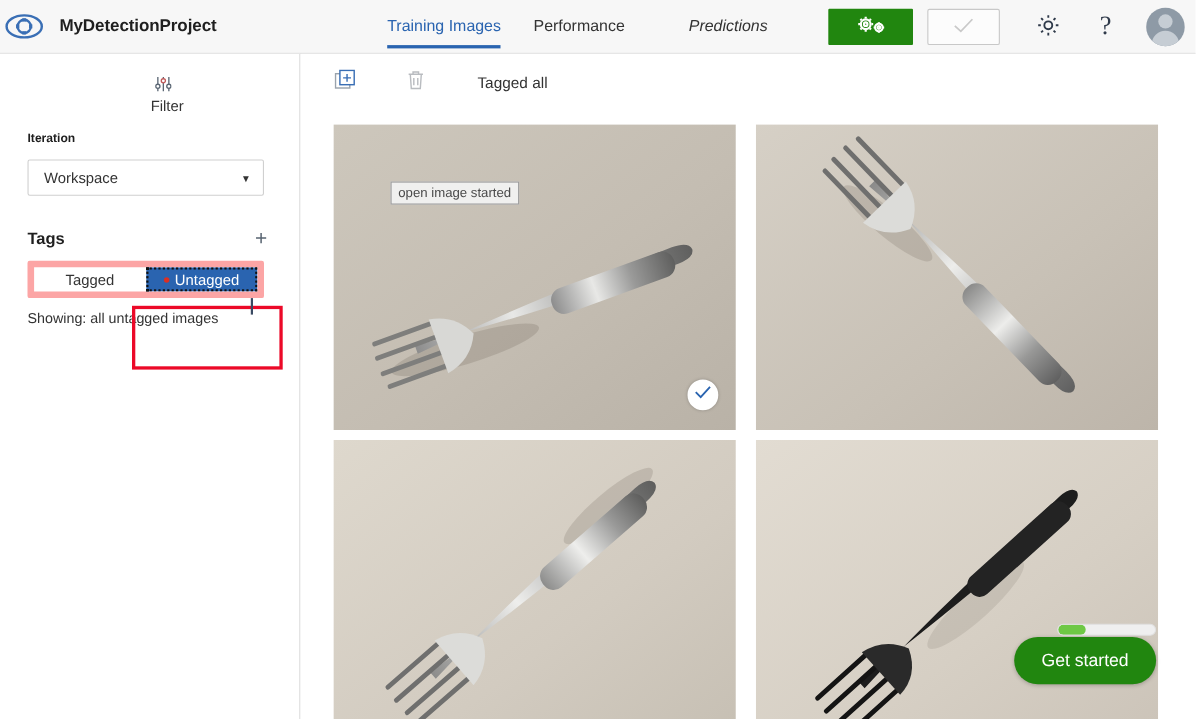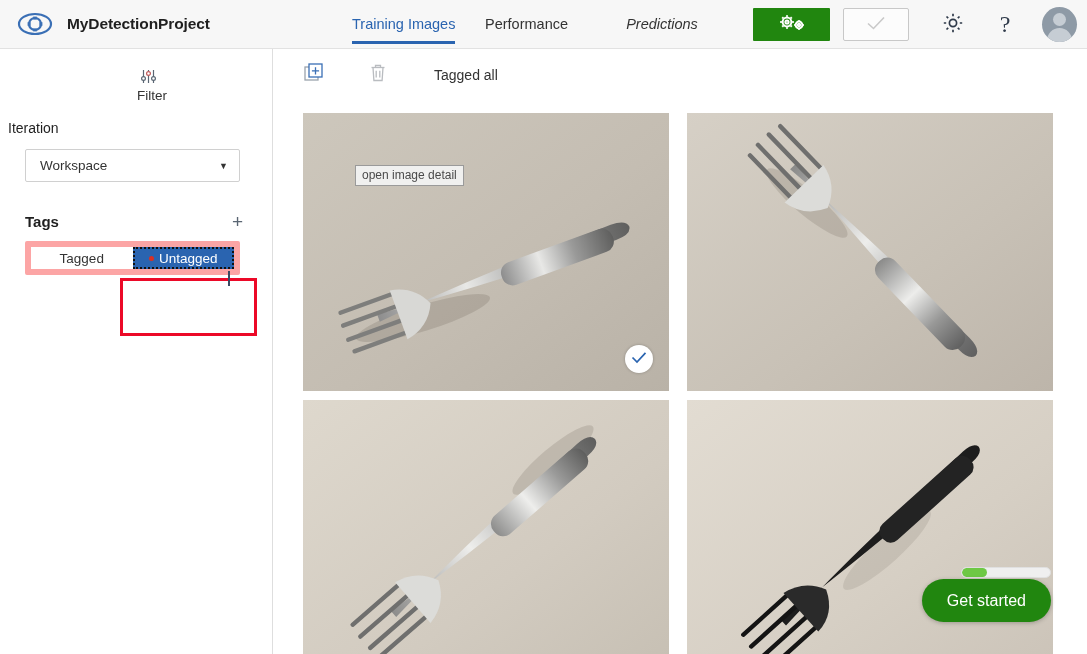--- a/index.html
+++ b/index.html
@@ -12,21 +12,21 @@
   }
   .app { position: relative; width: 1087px; height: 654px; background: #fff; }
 
   
   .header {
     position: absolute; top: 0; left: 0; width: 1087px; height: 49px;
     background: #f7f7f7;
     border-bottom: 1px solid #e2e2e2;
     display: flex; align-items: center;
   }
-  .brand { display: flex; align-items: center; padding-left: 17px; }
+  .brand { display: flex; align-items: center; padding-left: 4px; }
   .eye-logo { width: 36px; height: 26px; display: block; }
   .project-title {
     margin-left: 14px;
     font-size: 15.5px; font-weight: bold; color: #1f1f1f;
     letter-spacing: -0.1px;
   }
 
   .tabs { display: flex; align-items: center; position: absolute; left: 352px; top: 0; height: 49px; }
   .tab {
     position: relative; height: 49px; display: flex; align-items: center;
@@ -86,21 +86,21 @@
     padding: 20px 0 0 0;
   }
   .filter-row {
     display: flex; align-items: center; padding-left: 25px; cursor: pointer;
     height: 22px;
     flex-direction: column;
   }
   .filter-label { font-size: 13.5px; color: #333; margin-left: 7px; }
 
   .section-title {
-    margin: 29px 0 0 8px; font-size: 14px; font-weight: normal; color: #1f1f1f;
+    margin: 29px 0 0 25px; font-size: 11px; font-weight: bold; color: #1f1f1f;
   }
 
   .select-wrap {
     position: relative; margin: 13px 0 0 25px;
     width: 215px; height: 33px;
     border: 1px solid #d0d0d0; border-radius: 2px;
     background: #fff; display: flex; align-items: center; cursor: pointer;
   }
   .select-value { font-size: 13.5px; color: #333; padding-left: 14px; }
   .select-caret {
@@ -317,20 +317,21 @@
     <div class="tag-toggle">
       <div class="tag-opt">
         <span>Tagged</span>
       </div>
       <div class="tag-opt selected">
         <span class="tag-dot"></span>
         <span>Untagged</span>
       </div>
     </div>
 
+    <div class="showing-text">Showing: all untagged images</div>
 
     <div class="annot-caret"></div>
     <div class="annot-box"></div>
   </div>
 
   <div class="main">
 
     <div class="toolbar">
       <button class="tool-btn">
         <span>
@@ -383,21 +384,21 @@
             <rect x="200" y="158" width="118" height="24" rx="11" fill="url(#mtl1)"></rect>
             <g fill="#7e7e7c">
               <rect x="34" y="146" width="62" height="4.4" rx="2"></rect>
               <rect x="32" y="159" width="66" height="4.4" rx="2"></rect>
               <rect x="32" y="174" width="66" height="4.4" rx="2"></rect>
               <rect x="34" y="187" width="62" height="4.4" rx="2"></rect>
             </g>
             <path d="M90 144 q24 4 34 26 q-10 22 -34 26 z" fill="#d8d8d5"></path>
           </g>
         </svg>
-        <div class="tooltip">open image detail</div>
+        <div class="tooltip">open image started</div>
         <div class="check-badge">
           <span>
             <svg width="16" height="13" viewBox="0 0 16 13">
               <path d="M1.5 6.5 L6 11 L14.5 1.8" fill="none" stroke="#2a64b0" stroke-width="1.7"></path>
             </svg>
           </span>
         </div>
       </div>
 
       <div class="thumb">

